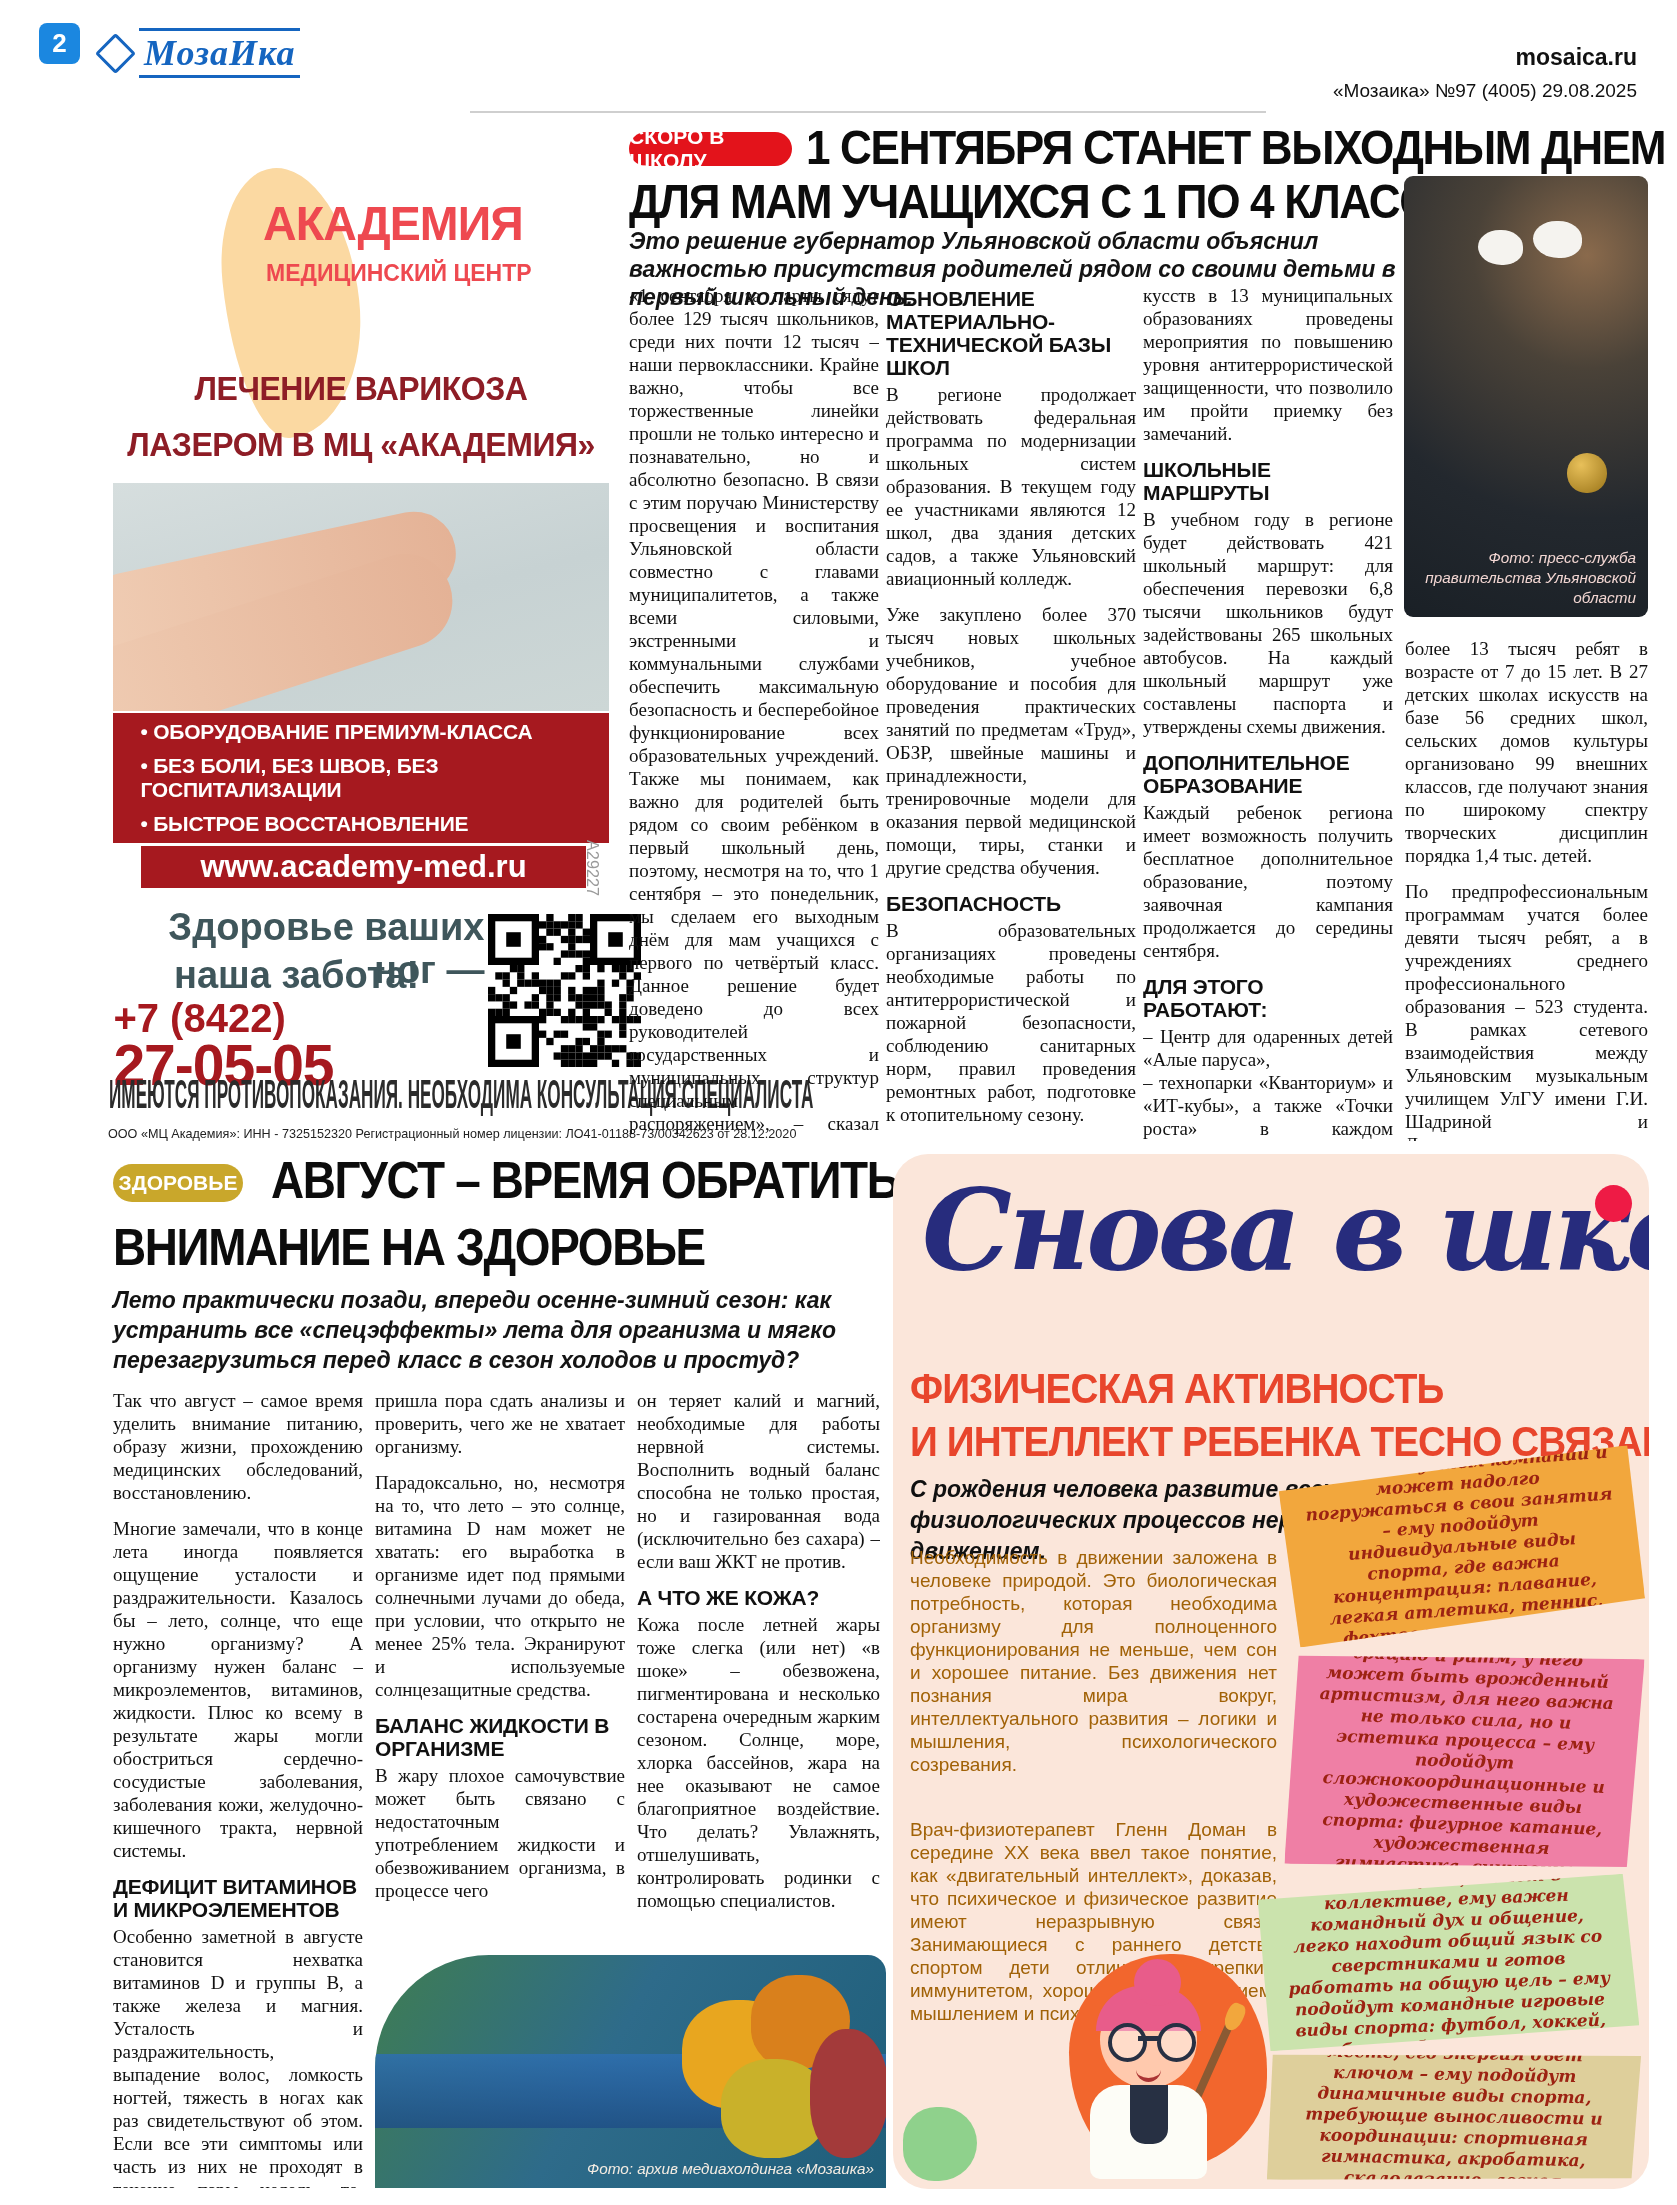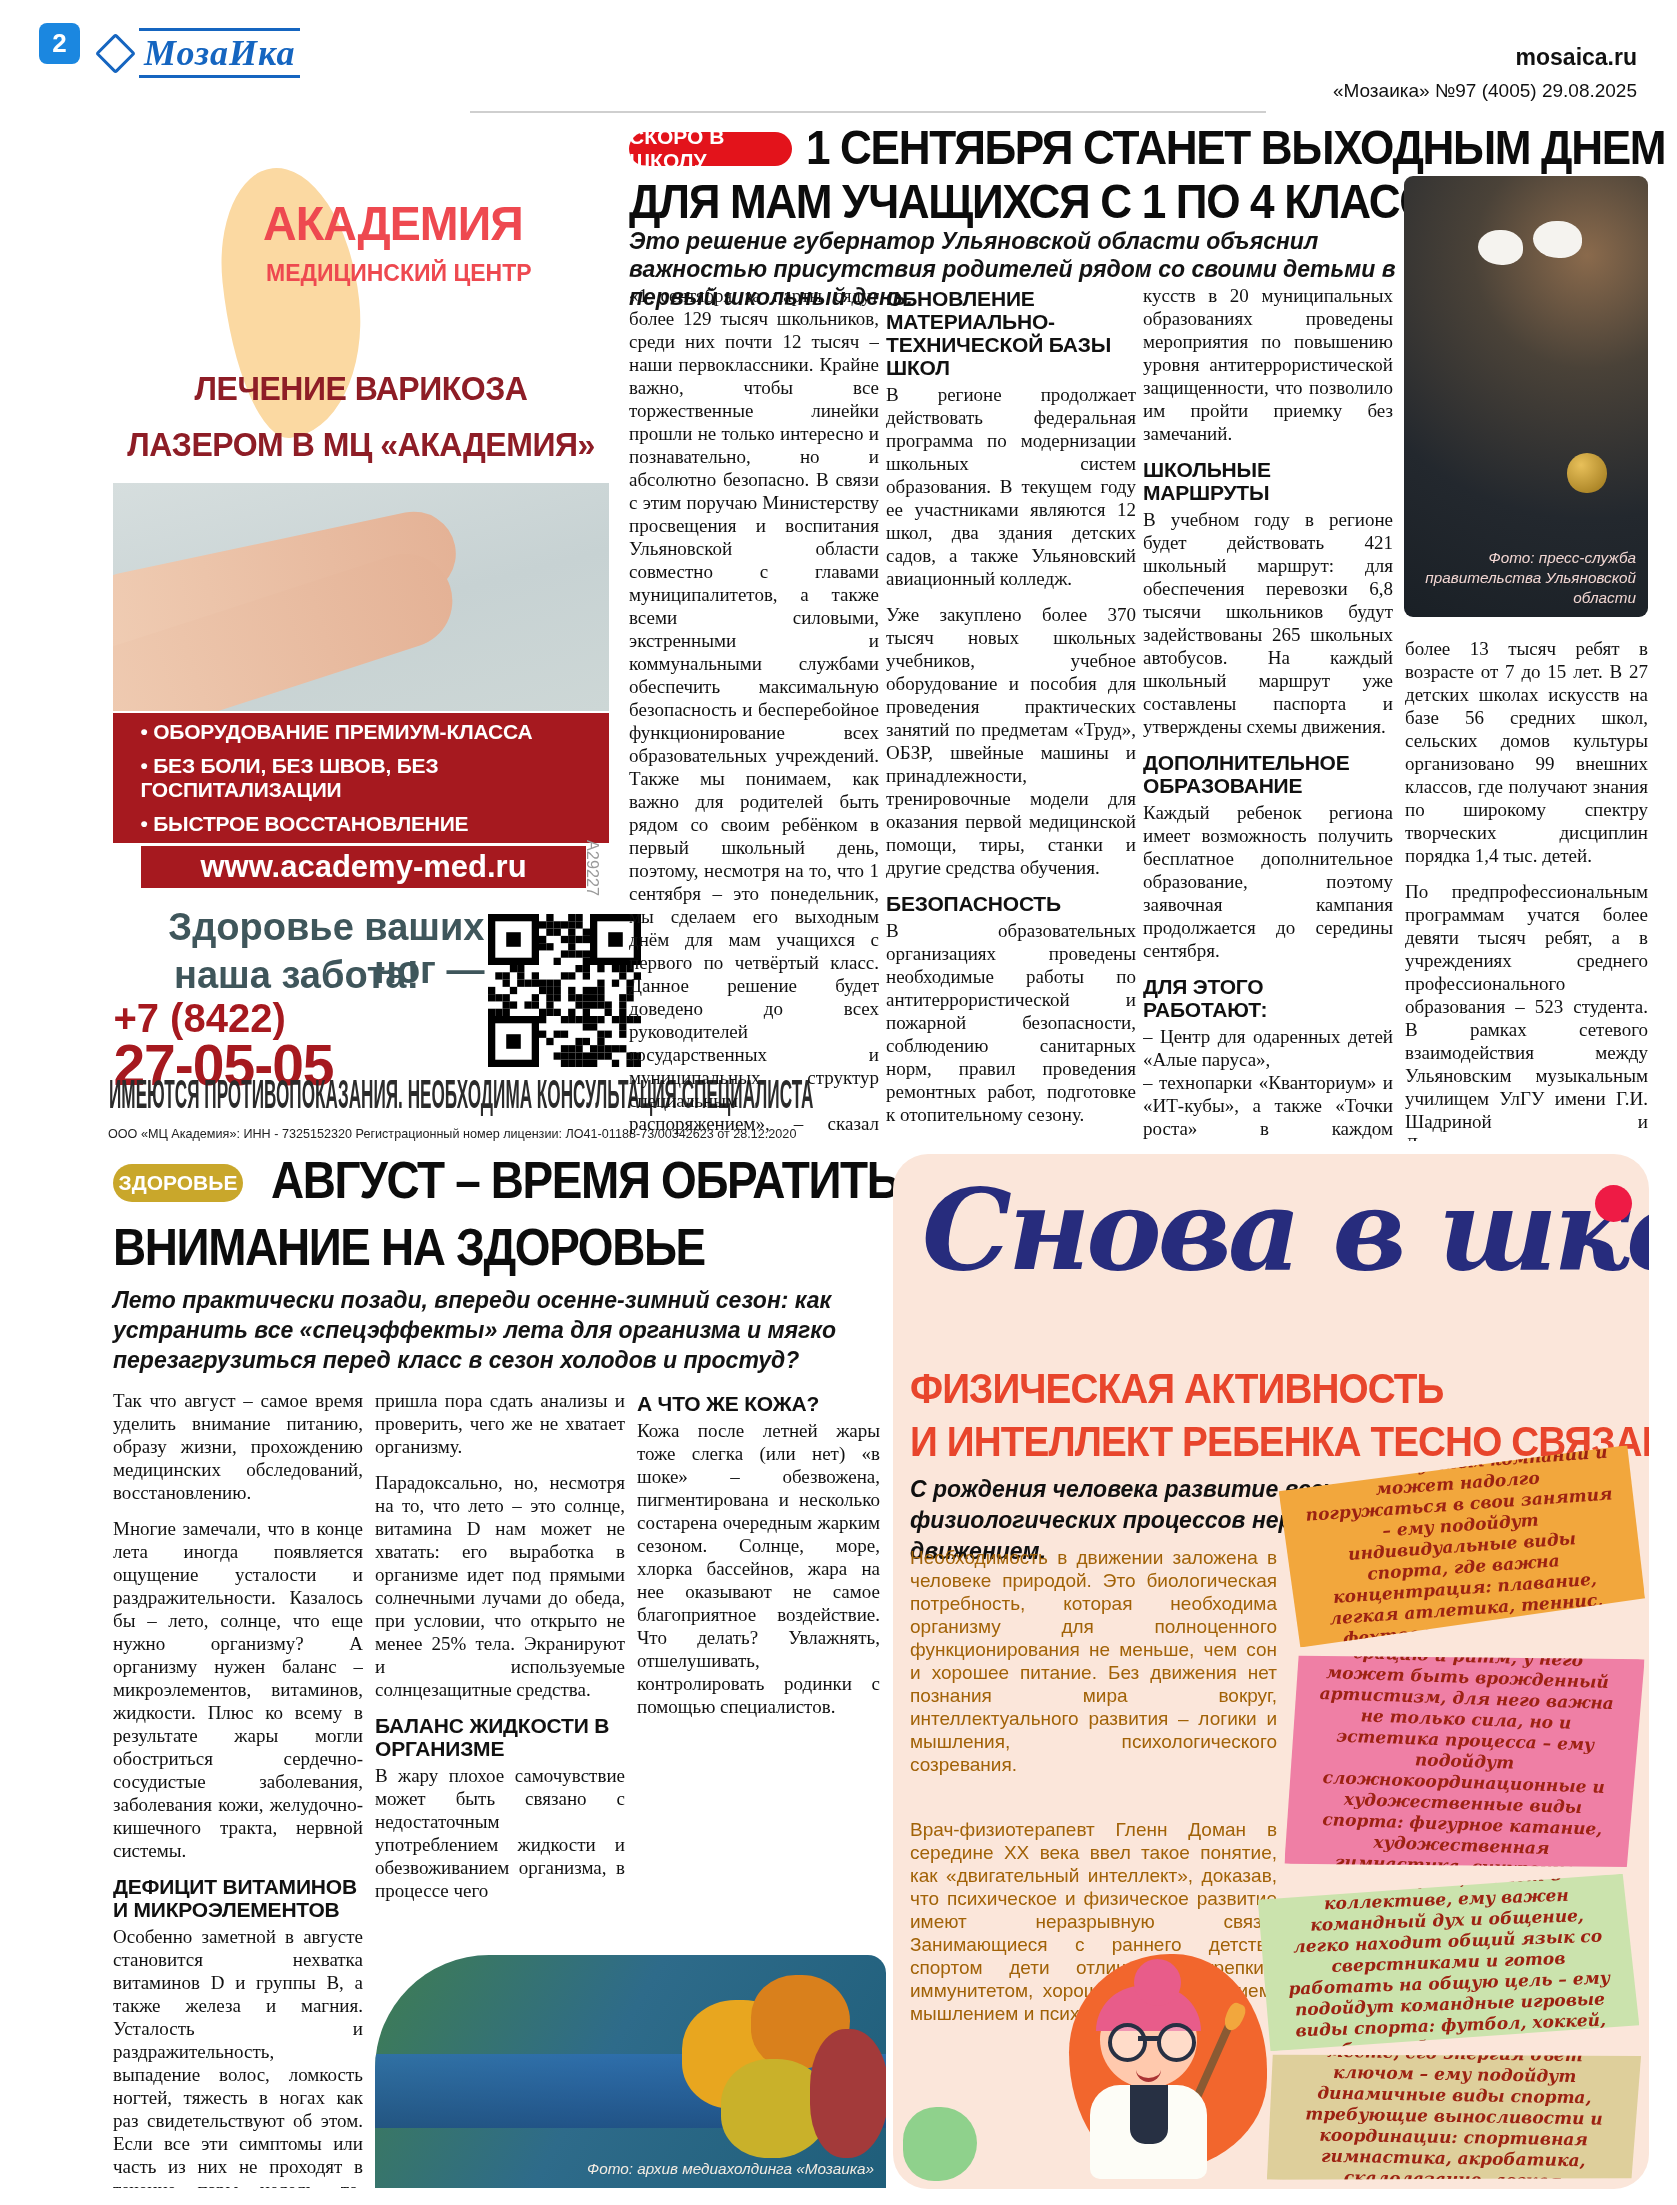--- a/index.html
+++ b/index.html
@@ -357,21 +357,21 @@
   </div>
   <div class="abs serifcol news-col2">
     <h3>ОБНОВЛЕНИЕ МАТЕРИАЛЬНО-ТЕХНИЧЕСКОЙ БАЗЫ ШКОЛ</h3>
     <p>В регионе продолжает действовать федеральная программа по модернизации школьных систем образования. В текущем году ее участниками являются 12 школ, два здания детских садов, а также Ульяновский авиационный колледж.</p>
     <p>Уже закуплено более 370 тысяч новых школьных учебников, учебное оборудование и пособия для проведения практических занятий по предметам «Труд», ОБЗР, швейные машины и принадлежности, тренировочные модели для оказания первой медицинской помощи, тиры, станки и другие средства обучения.</p>
     <h3>БЕЗОПАСНОСТЬ</h3>
     <p>В образовательных организациях проведены необходимые работы по антитеррористической и пожарной безопасности, соблюдению санитарных норм, правил проведения ремонтных работ, подготовке к отопительному сезону.</p>
     <p>В 53 учреждениях обновлены и дополнительно установлены средства охраны. В 23 образовательных учреждениях установлено новое ограждение. В 16 детских школах ис-</p>
   </div>
   <div class="abs serifcol news-col3">
-    <p>кусств в 20 муниципальных образованиях проведены мероприятия по повышению уровня антитеррористической защищенности, что позволило им пройти приемку без замечаний.</p>
+    <p>кусств в 13 муниципальных образованиях проведены мероприятия по повышению уровня антитеррористической защищенности, что позволило им пройти приемку без замечаний.</p>
     <h3>ШКОЛЬНЫЕ МАРШРУТЫ</h3>
     <p>В учебном году в регионе будет действовать 421 школьный маршрут: для обеспечения перевозки 6,8 тысячи школьников будут задействованы 265 школьных автобусов. На каждый школьный маршрут уже составлены паспорта и утверждены схемы движения.</p>
     <h3>ДОПОЛНИТЕЛЬНОЕ ОБРАЗОВАНИЕ</h3>
     <p>Каждый ребенок региона имеет возможность получить бесплатное дополнительное образование, поэтому заявочная кампания продолжается до середины сентября.</p>
     <h3>ДЛЯ ЭТОГО РАБОТАЮТ:</h3>
     <p style="margin-bottom:0;">– Центр для одаренных детей «Алые паруса»,</p>
     <p>– технопарки «Кванториум» и «ИТ-кубы», а также «Точки роста» в каждом муниципалитете.</p>
 
   </div>
   <div class="abs serifcol news-col4">
@@ -390,20 +390,21 @@
     <h3>ДЕФИЦИТ ВИТАМИНОВ И МИКРОЭЛЕМЕНТОВ</h3>
     <p>Особенно заметной в августе становится нехватка витаминов D и группы B, а также железа и магния. Усталость и раздражительность, выпадение волос, ломкость ногтей, тяжесть в ногах как раз свидетельствуют об этом. Если все эти симптомы или часть из них не проходят в течение пары недель, то, значит,</p>
   </div>
   <div class="abs serifcol health-col2">
     <p>пришла пора сдать анализы и проверить, чего же не хватает организму.</p>
     <p>Парадоксально, но, несмотря на то, что лето – это солнце, витамина D нам может не хватать: его выработка в организме идет под прямыми солнечными лучами до обеда, при условии, что открыто не менее 25% тела. Экранируют и используемые солнцезащитные средства.</p>
     <h3>БАЛАНС ЖИДКОСТИ В ОРГАНИЗМЕ</h3>
     <p>В жару плохое самочувствие может быть связано с недостаточным употреблением жидкости и обезвоживанием организма, в процессе чего</p>
   </div>
   <div class="abs serifcol health-col3">
+    <p>он теряет калий и магний, необходимые для работы нервной системы. Восполнить водный баланс способна не только простая, но и газированная вода (исключительно без сахара) – если ваш ЖКТ не против.</p>
     <h3>А ЧТО ЖЕ КОЖА?</h3>
     <p>Кожа после летней жары тоже слегка (или нет) «в шоке» – обезвожена, пигментирована и несколько состарена очередным жарким сезоном. Солнце, море, хлорка бассейнов, жара на нее оказывают не самое благоприятное воздействие. Что делать? Увлажнять, отшелушивать, контролировать родинки с помощью специалистов.</p>
   </div>
 
   <div class="abs health-photo">
     <div class="fence"></div>
     <div class="leafball" style="left:307px;top:45px;width:119px;height:109px;background:#e8a61f;"></div>
     <div class="leafball" style="left:376px;top:20px;width:99px;height:94px;background:#d9801c;"></div>
     <div class="leafball" style="left:346px;top:104px;width:109px;height:99px;background:#c9b12a;"></div>
     <div class="leafball" style="left:435px;top:74px;width:79px;height:129px;background:#a33a3a;"></div>

